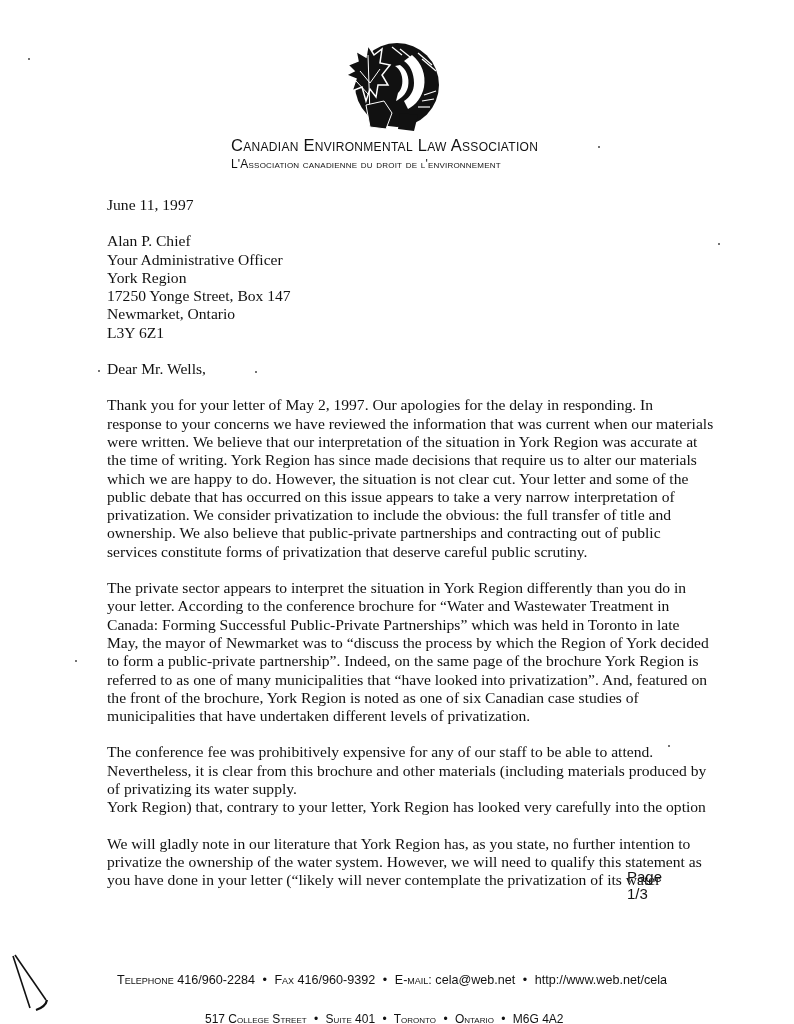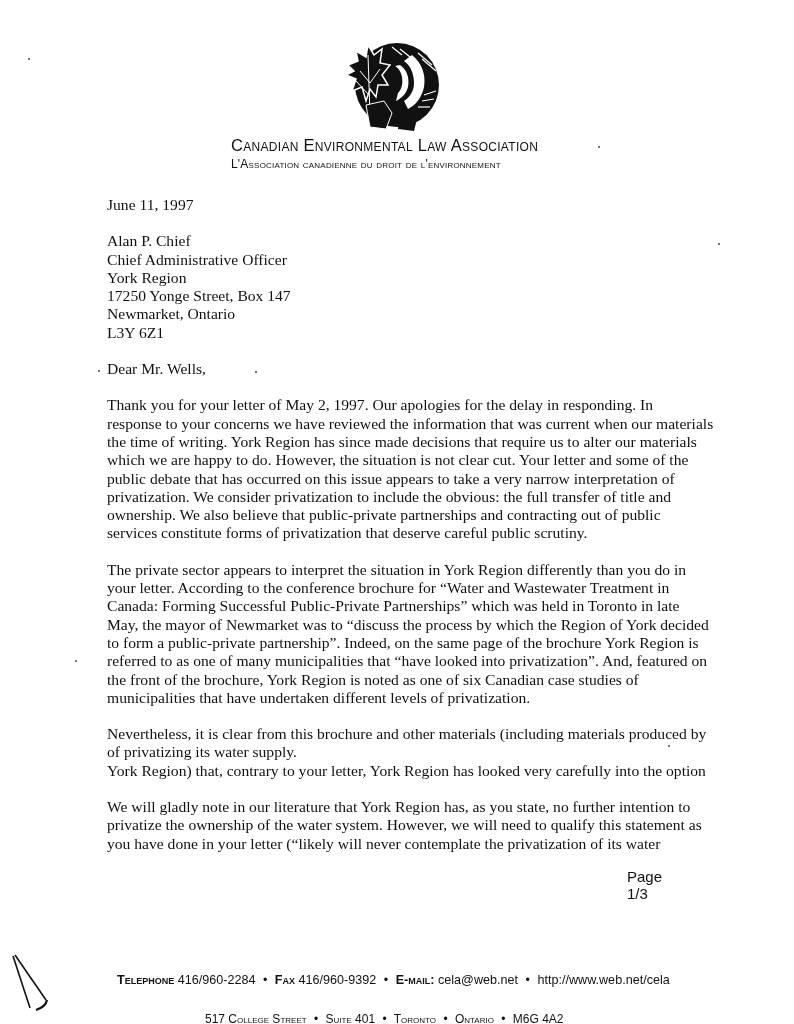--- a/index.html
+++ b/index.html
@@ -90,21 +90,21 @@
     }
     .footer-2 {
       position: absolute;
       left: 117px;
       top: 973px;
       font-family: "Liberation Sans", "DejaVu Sans", sans-serif;
       font-size: 12.6px;
       color: #111;
       white-space: nowrap;
     }
-    .footer-2 .sc { font-variant: small-caps; font-weight: bold; }
+    .footer-2 .sc { font-variant: small-caps; }
     .bullet { padding: 0 4px; }
 
     .scan-mark {
       position: absolute;
       left: 8px;
       top: 950px;
       width: 50px;
       height: 70px;
     }
     .speck {
@@ -148,52 +148,54 @@
   </svg>
 
   <div class="org-name">Canadian Environmental Law Association</div>
   <div class="org-name-fr">L'Association canadienne du droit de l'environnement</div>
 
   <div class="letter">
     <div class="date">June 11, 1997</div>
 
     <div class="address">
       <div>Alan P. Chief</div>
-      <div>Chief Administrative Officer</div>
+      <div>Your Administrative Officer</div>
       <div>York Region</div>
       <div>17250 Yonge Street, Box 147</div>
       <div>Newmarket, Ontario</div>
       <div>L3Y 6Z1</div>
     </div>
 
     <div class="salutation">Dear Mr. Wells,</div>
 
     <div class="para">
       <span class="ln">Thank you for your letter of May 2, 1997.  Our apologies for the delay in responding.  In</span>
       <span class="ln">response to your concerns we have reviewed the information that was current when our materials</span>
+      <span class="ln">were written.  We believe that our interpretation of the situation in York Region was accurate at</span>
       <span class="ln">the time of writing. York Region has since made decisions that require us to alter our materials</span>
       <span class="ln">which we are happy to do.  However, the situation is not clear cut.  Your letter and some of the</span>
       <span class="ln">public debate that has occurred on this issue appears to take a very narrow interpretation of</span>
       <span class="ln">privatization.  We consider privatization to include the obvious: the full transfer of title and</span>
       <span class="ln">ownership.  We also believe that public-private partnerships and contracting out of public</span>
       <span class="ln">services constitute forms of privatization that deserve careful public scrutiny.</span>
     </div>
 
     <div class="para">
       <span class="ln">The private sector appears to interpret the situation in York Region differently than you do in</span>
       <span class="ln">your letter. According to the conference brochure for “Water and Wastewater Treatment in</span>
       <span class="ln">Canada: Forming Successful Public-Private Partnerships” which was held in Toronto in late</span>
       <span class="ln">May, the mayor of Newmarket was to “discuss the process by which the Region of York decided</span>
       <span class="ln">to form a public-private partnership”.  Indeed, on the same page of the brochure York Region is</span>
       <span class="ln">referred to as one of many municipalities that “have looked into privatization”.  And, featured on</span>
       <span class="ln">the front of the brochure, York Region is noted as one of six Canadian case studies of</span>
       <span class="ln">municipalities that have undertaken different levels of privatization.</span>
     </div>
 
     <div class="para">
+      <span class="ln">The conference fee was prohibitively expensive for any of our staff to be able to attend.</span>
       <span class="ln">Nevertheless, it is clear from this brochure and other materials (including materials produced by</span>
       <span class="ln">of privatizing its water supply.</span>
       <span class="ln">York Region) that, contrary to your letter, York Region has looked very carefully into the option</span>
     </div>
 
     <div class="para">
       <span class="ln">We will gladly note in our literature that York Region has, as you state, no further intention to</span>
       <span class="ln">privatize the ownership of the water system.  However, we will need to qualify this statement as</span>
       <span class="ln">you have done in your letter (“likely will never contemplate the privatization of its water</span>
     </div>

